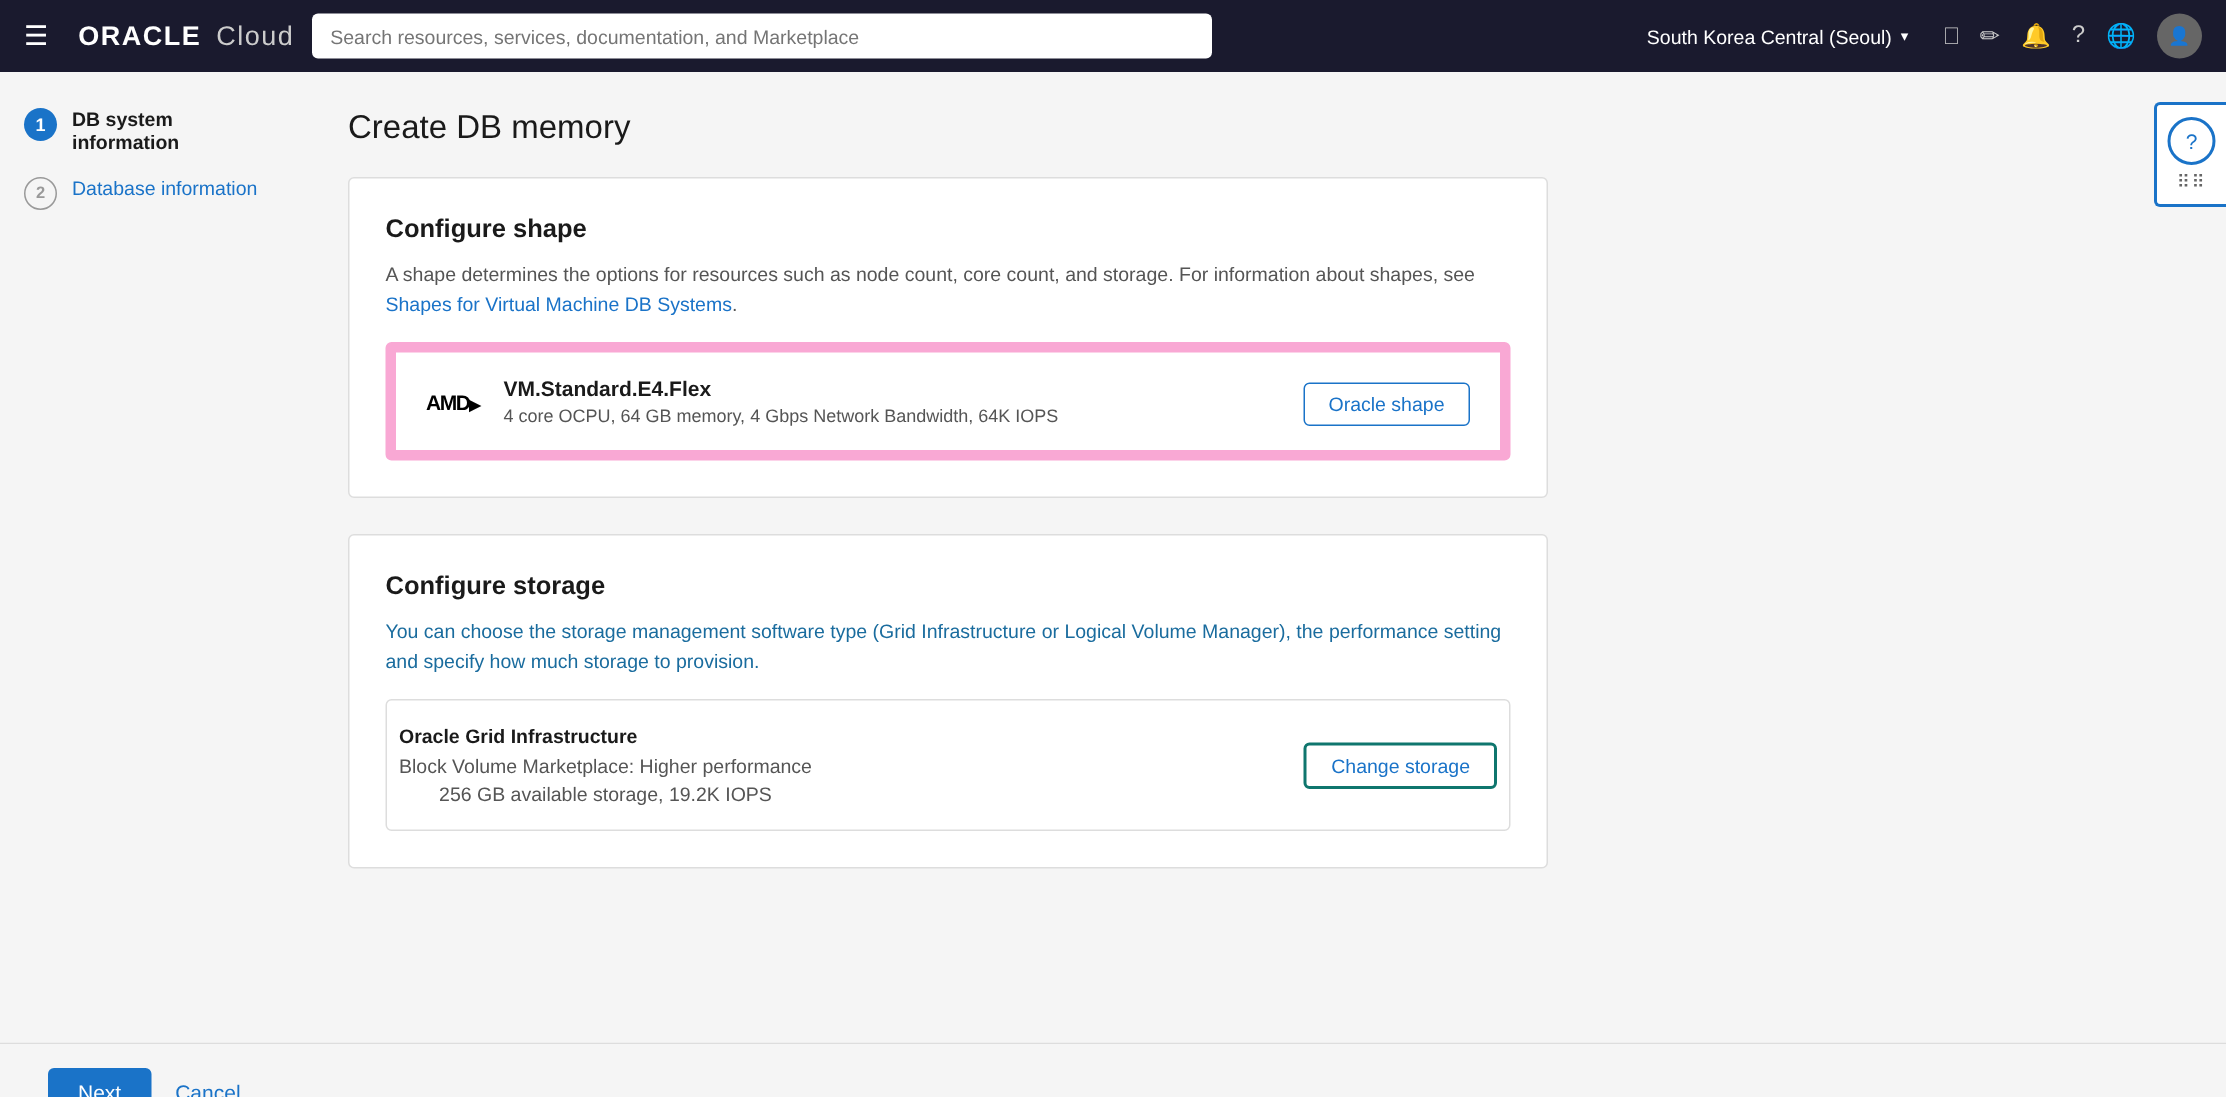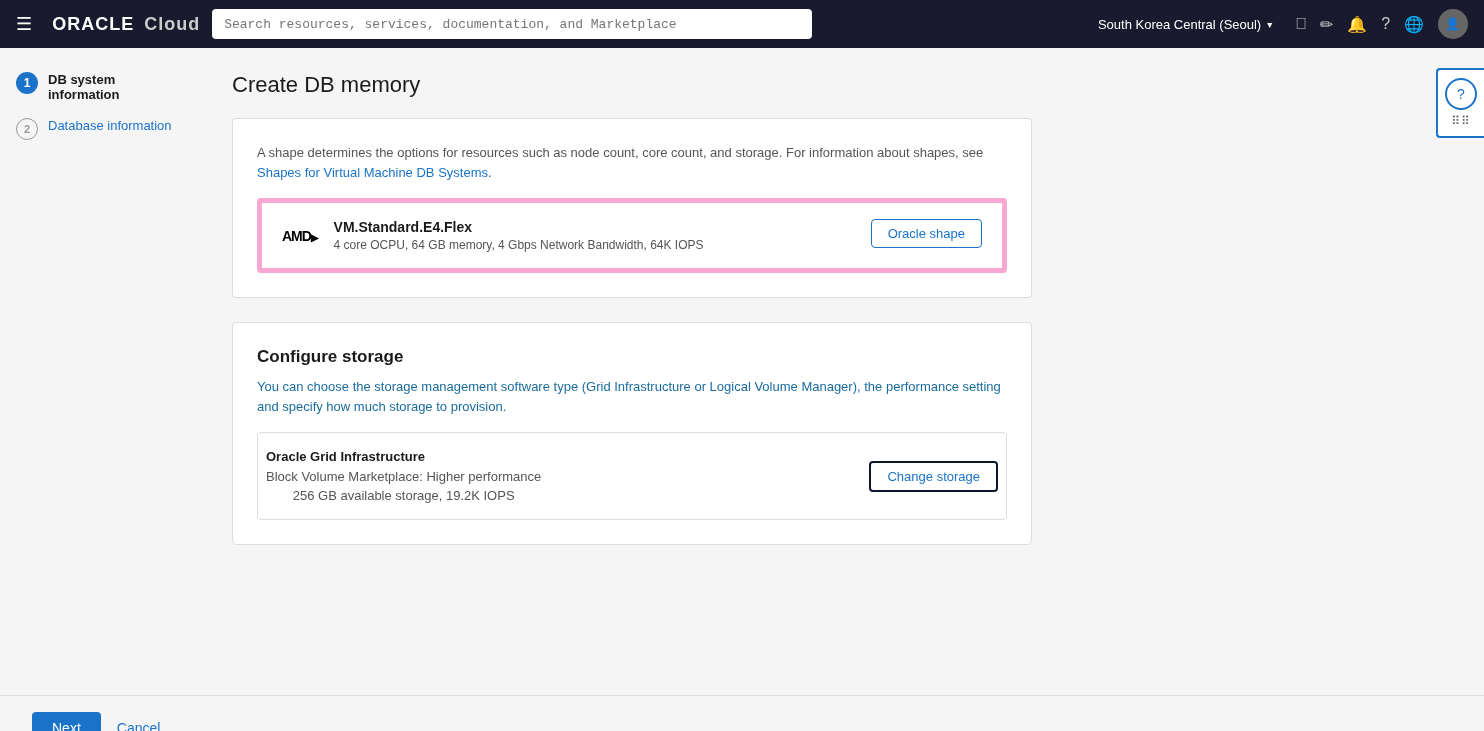--- a/index.html
+++ b/index.html
@@ -10,32 +10,31 @@
       background: #1a1a2e;
       color: #fff;
       height: 48px;
       display: flex;
       align-items: center;
       padding: 0 16px;
       gap: 12px;
     }
     .top-nav .hamburger { font-size: 18px; cursor: pointer; color: #fff; margin-right: 8px; }
     .top-nav .oracle-logo { font-size: 18px; font-weight: 700; letter-spacing: 1px; color: #fff; }
-    .top-nav .oracle-logo span { font-weight: 700; color: #ccc; margin-left: 4px; }
+    .top-nav .oracle-logo span { font-weight: 400; color: #ccc; margin-left: 4px; }
     .top-nav .search-bar {
       flex: 1;
       max-width: 600px;
       height: 30px;
       border: none;
       border-radius: 4px;
       padding: 0 12px;
       font-size: 13px;
       background: #fff;
       color: #333;
-      font-family: Liberation Mono, monospace;
     }
     .top-nav .region-selector {
       margin-left: auto;
       display: flex;
       align-items: center;
       gap: 6px;
       color: #fff;
       font-size: 13px;
       cursor: pointer;
     }
@@ -132,25 +131,25 @@
       font-size: 13px;
       color: #555;
       margin-bottom: 16px;
       line-height: 1.5;
     }
     .section-desc a { color: #1a73c8; text-decoration: none; }
     .section-desc.blue { color: #1a6c9e; }
 
     
     .config-box {
-      border: 5px solid #f9a8d4;
+      border: 7px solid #f9a8d4;
       border-radius: 4px;
       padding: 16px 20px;
       display: flex;
-      align-items: flex-start;
+      align-items: flex-end;
       justify-content: space-between;
     }
     .config-box-info { display: flex; align-items: center; gap: 16px; }
     .amd-logo {
       font-size: 14px;
       font-weight: 900;
       color: #000;
       letter-spacing: -1px;
       position: relative;
     }
@@ -163,21 +162,21 @@
       border: 1px solid #1a73c8;
       background: #fff;
       color: #1a73c8;
       padding: 6px 16px;
       border-radius: 4px;
       font-size: 13px;
       cursor: pointer;
     }
 
     .btn-outline-red {
-      border: 2px solid #0f172a;
+      border: 2px solid #0f766e;
       background: #fff;
       color: #1a73c8;
       padding: 6px 16px;
       border-radius: 4px;
       font-size: 13px;
       cursor: pointer;
     }
 
     
     .storage-box {
@@ -257,20 +256,21 @@
     <div class="step">
       <div class="step-number inactive">2</div>
       <span class="step-label inactive">Database information</span>
     </div>
   </aside>
 
   <main class="main-content">
     <h1 class="page-title">Create DB memory</h1>
 
     <div class="section-card">
+      <div class="section-title">Configure shape</div>
       <div class="section-desc">
         <span>A shape determines the options for resources such as node count, core count, and storage. For information about shapes, see </span><a>Shapes for Virtual Machine DB Systems</a><span>.</span>
       </div>
       <div class="config-box">
         <div class="config-box-info">
           <div class="amd-logo">AMD<span class="arrow">▶</span></div>
           <div class="config-details">
             <div class="shape-name">VM.Standard.E4.Flex</div>
             <div class="shape-specs">4 core OCPU, 64 GB memory, 4 Gbps Network Bandwidth, 64K IOPS</div>
           </div>

